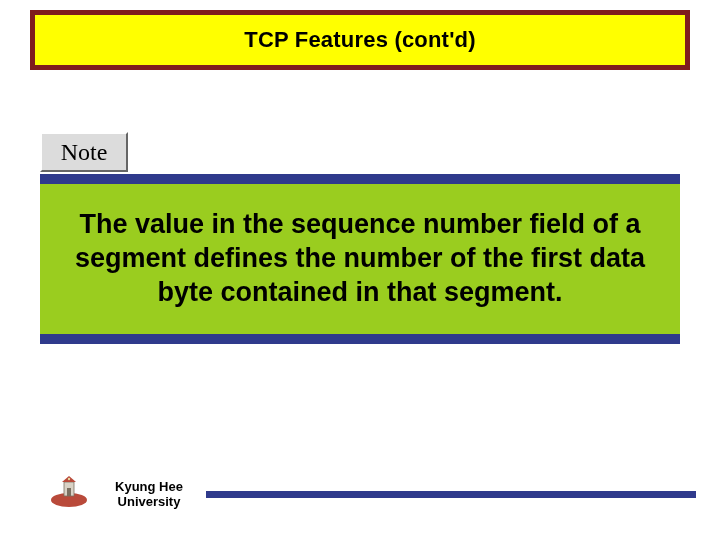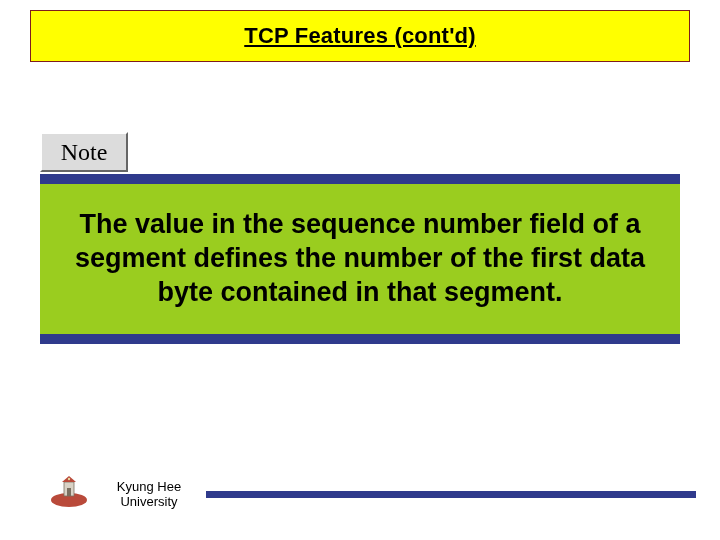--- a/index.html
+++ b/index.html
@@ -14,25 +14,24 @@
   }
 
   
   .title-banner {
     position: absolute;
     left: 30px;
     top: 10px;
     right: 30px;
     height: 50px;
     background: #ffff00;
-    border: 1px solid #7f1d1d;
+    border: 5px solid #7f1d1d;
     display: flex;
     align-items: center;
     justify-content: center;
-    text-decoration: underline;
   }
   .title-banner span {
     font-weight: bold;
     font-size: 22px;
     color: #000;
     letter-spacing: 0.2px;
   }
 
   
   .note-label {
@@ -105,21 +104,21 @@
     left: 48px;
     bottom: 32px;
     width: 42px;
     height: 34px;
   }
   .footer-text {
     position: absolute;
     left: 104px;
     bottom: 30px;
     font-size: 13px;
-    font-weight: normal;
+    font-weight: bold;
     color: #000;
     line-height: 1.2;
     text-align: center;
     width: 90px;
   }
   .footer-rule {
     position: absolute;
     left: 206px;
     right: 24px;
     bottom: 42px;

